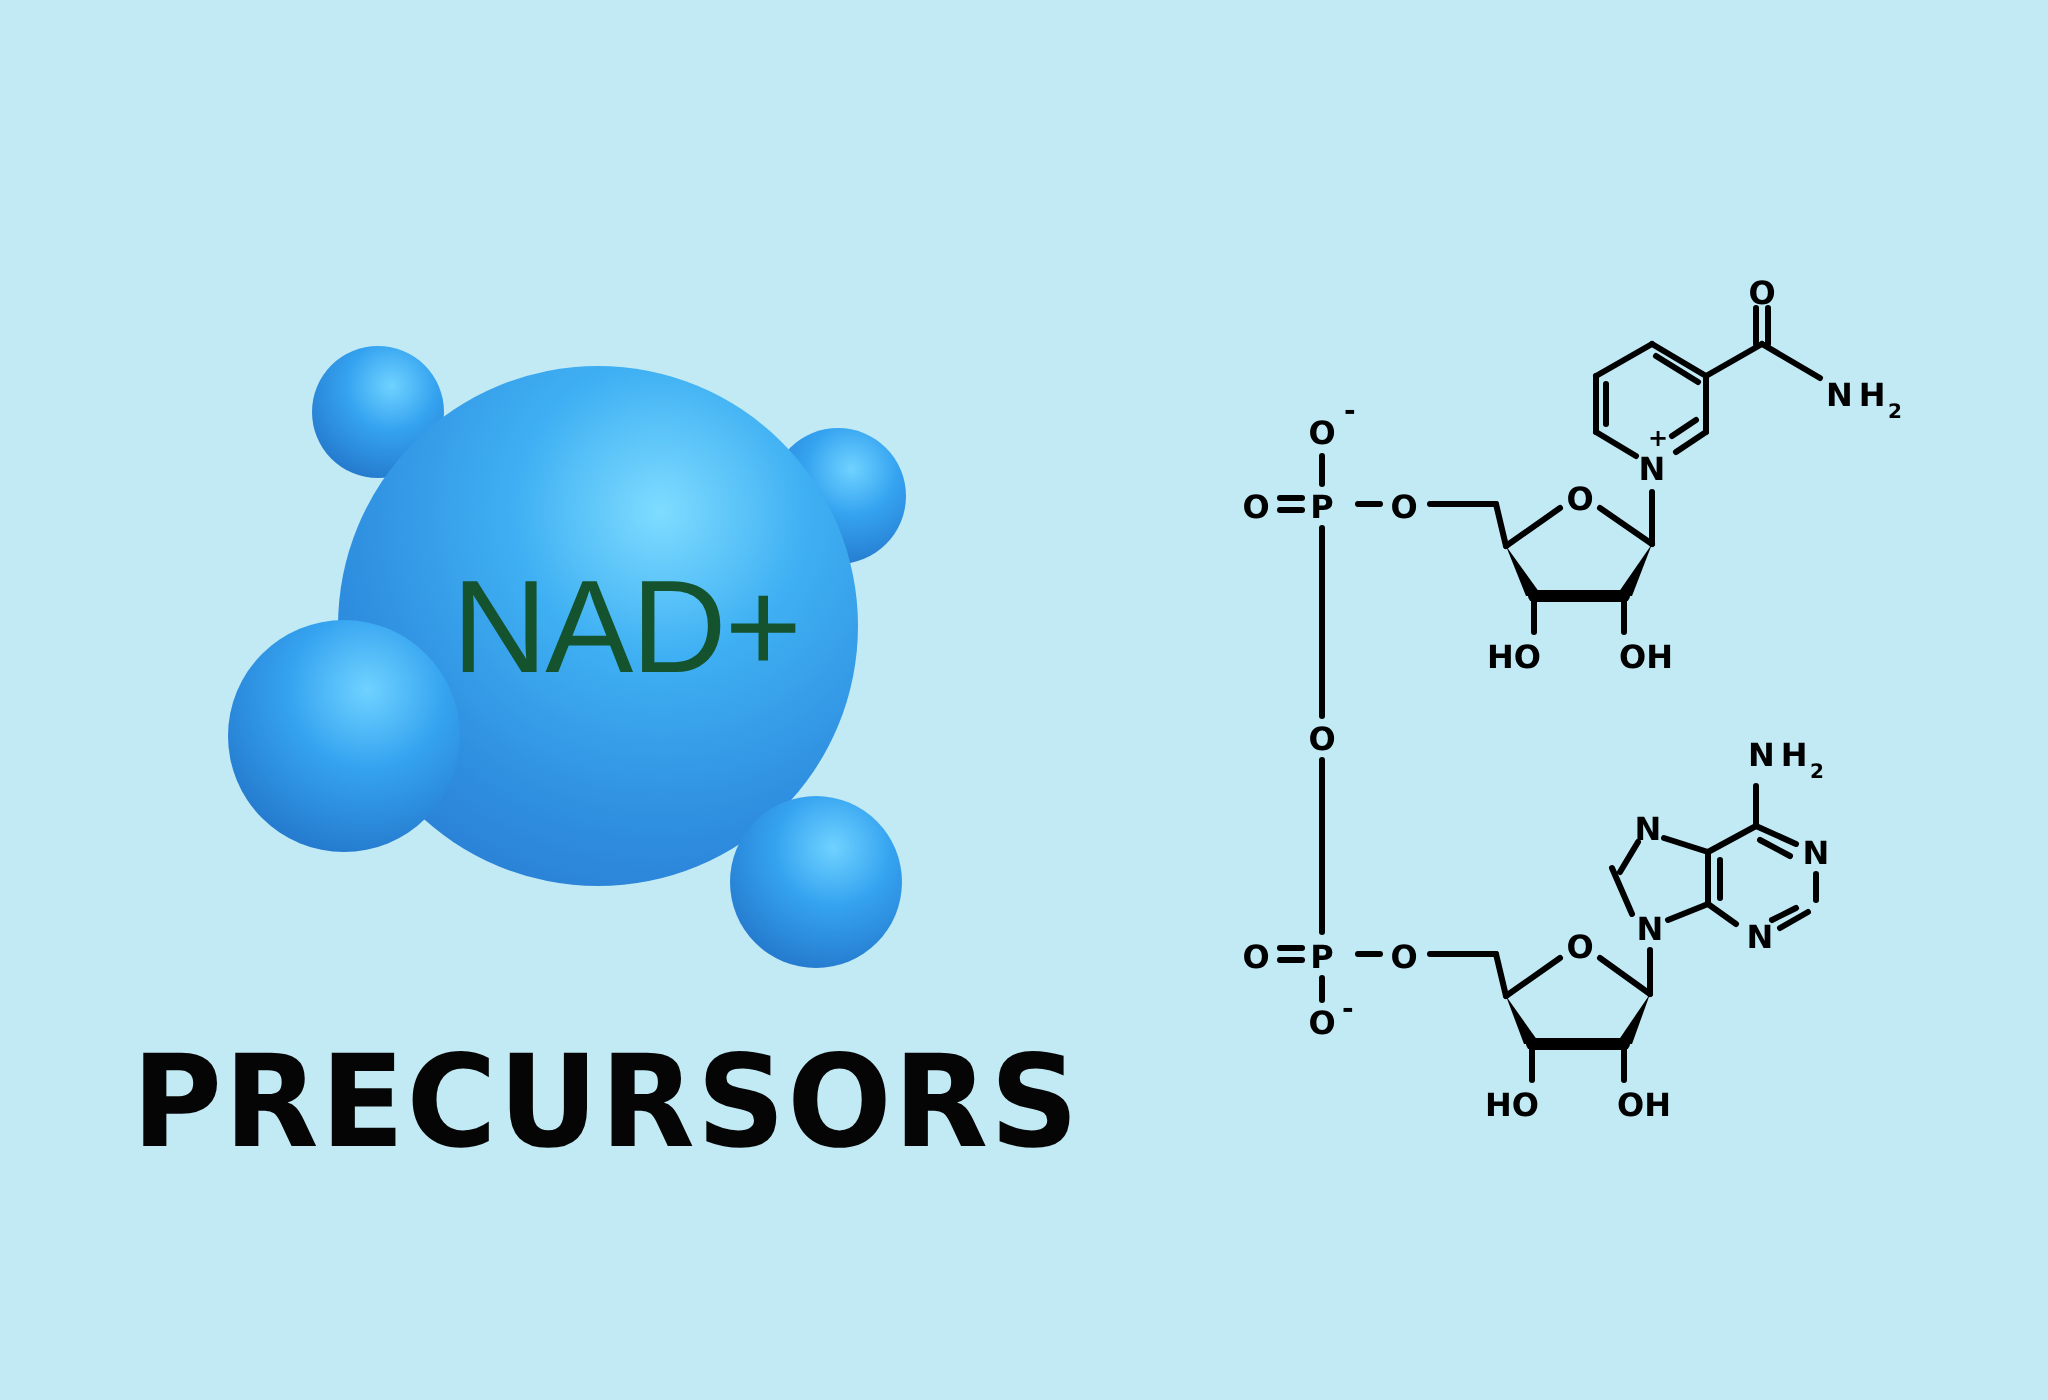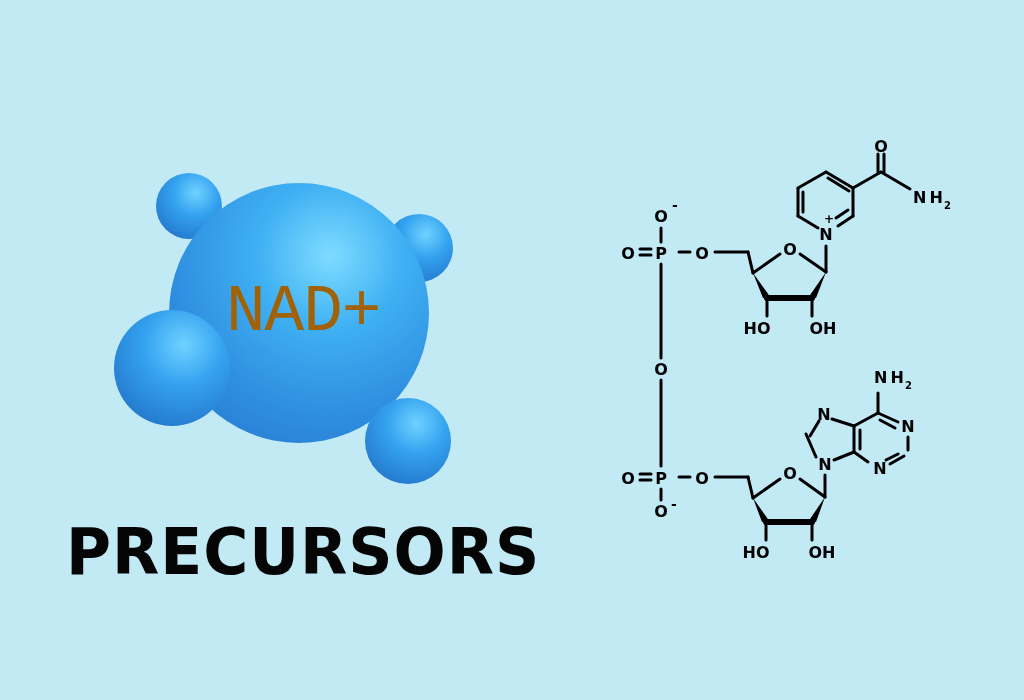--- a/index.html
+++ b/index.html
@@ -5,23 +5,23 @@
   html, body { margin: 0; padding: 0; }
   body {
     width: 1024px; height: 700px; overflow: hidden;
     background: #c2eaf5;
     position: relative;
     font-family: "DejaVu Sans", sans-serif;
   }
   .molecule-art { position: absolute; left: 0; top: 0; width: 520px; height: 520px; }
   .nad-label {
     position: absolute; left: 226px; top: 280px;
-    font-family: Liberation Mono, monospace;
+    font-family: Liberation Sans, sans-serif;
     font-size: 66px; font-weight: normal; letter-spacing: -1px;
-    color: #a16207; line-height: 1;
+    color: #14532d; line-height: 1;
   }
   .title {
     position: absolute; left: 66px; top: 520px;
     font-family: "DejaVu Sans", sans-serif;
     font-weight: bold; font-size: 64px; letter-spacing: 1px;
     color: #050505; line-height: 1;
     transform: scaleX(0.96); transform-origin: left top;
   }
   .structure { position: absolute; left: 0; top: 0; width: 1024px; height: 700px; }
   .structure text {

